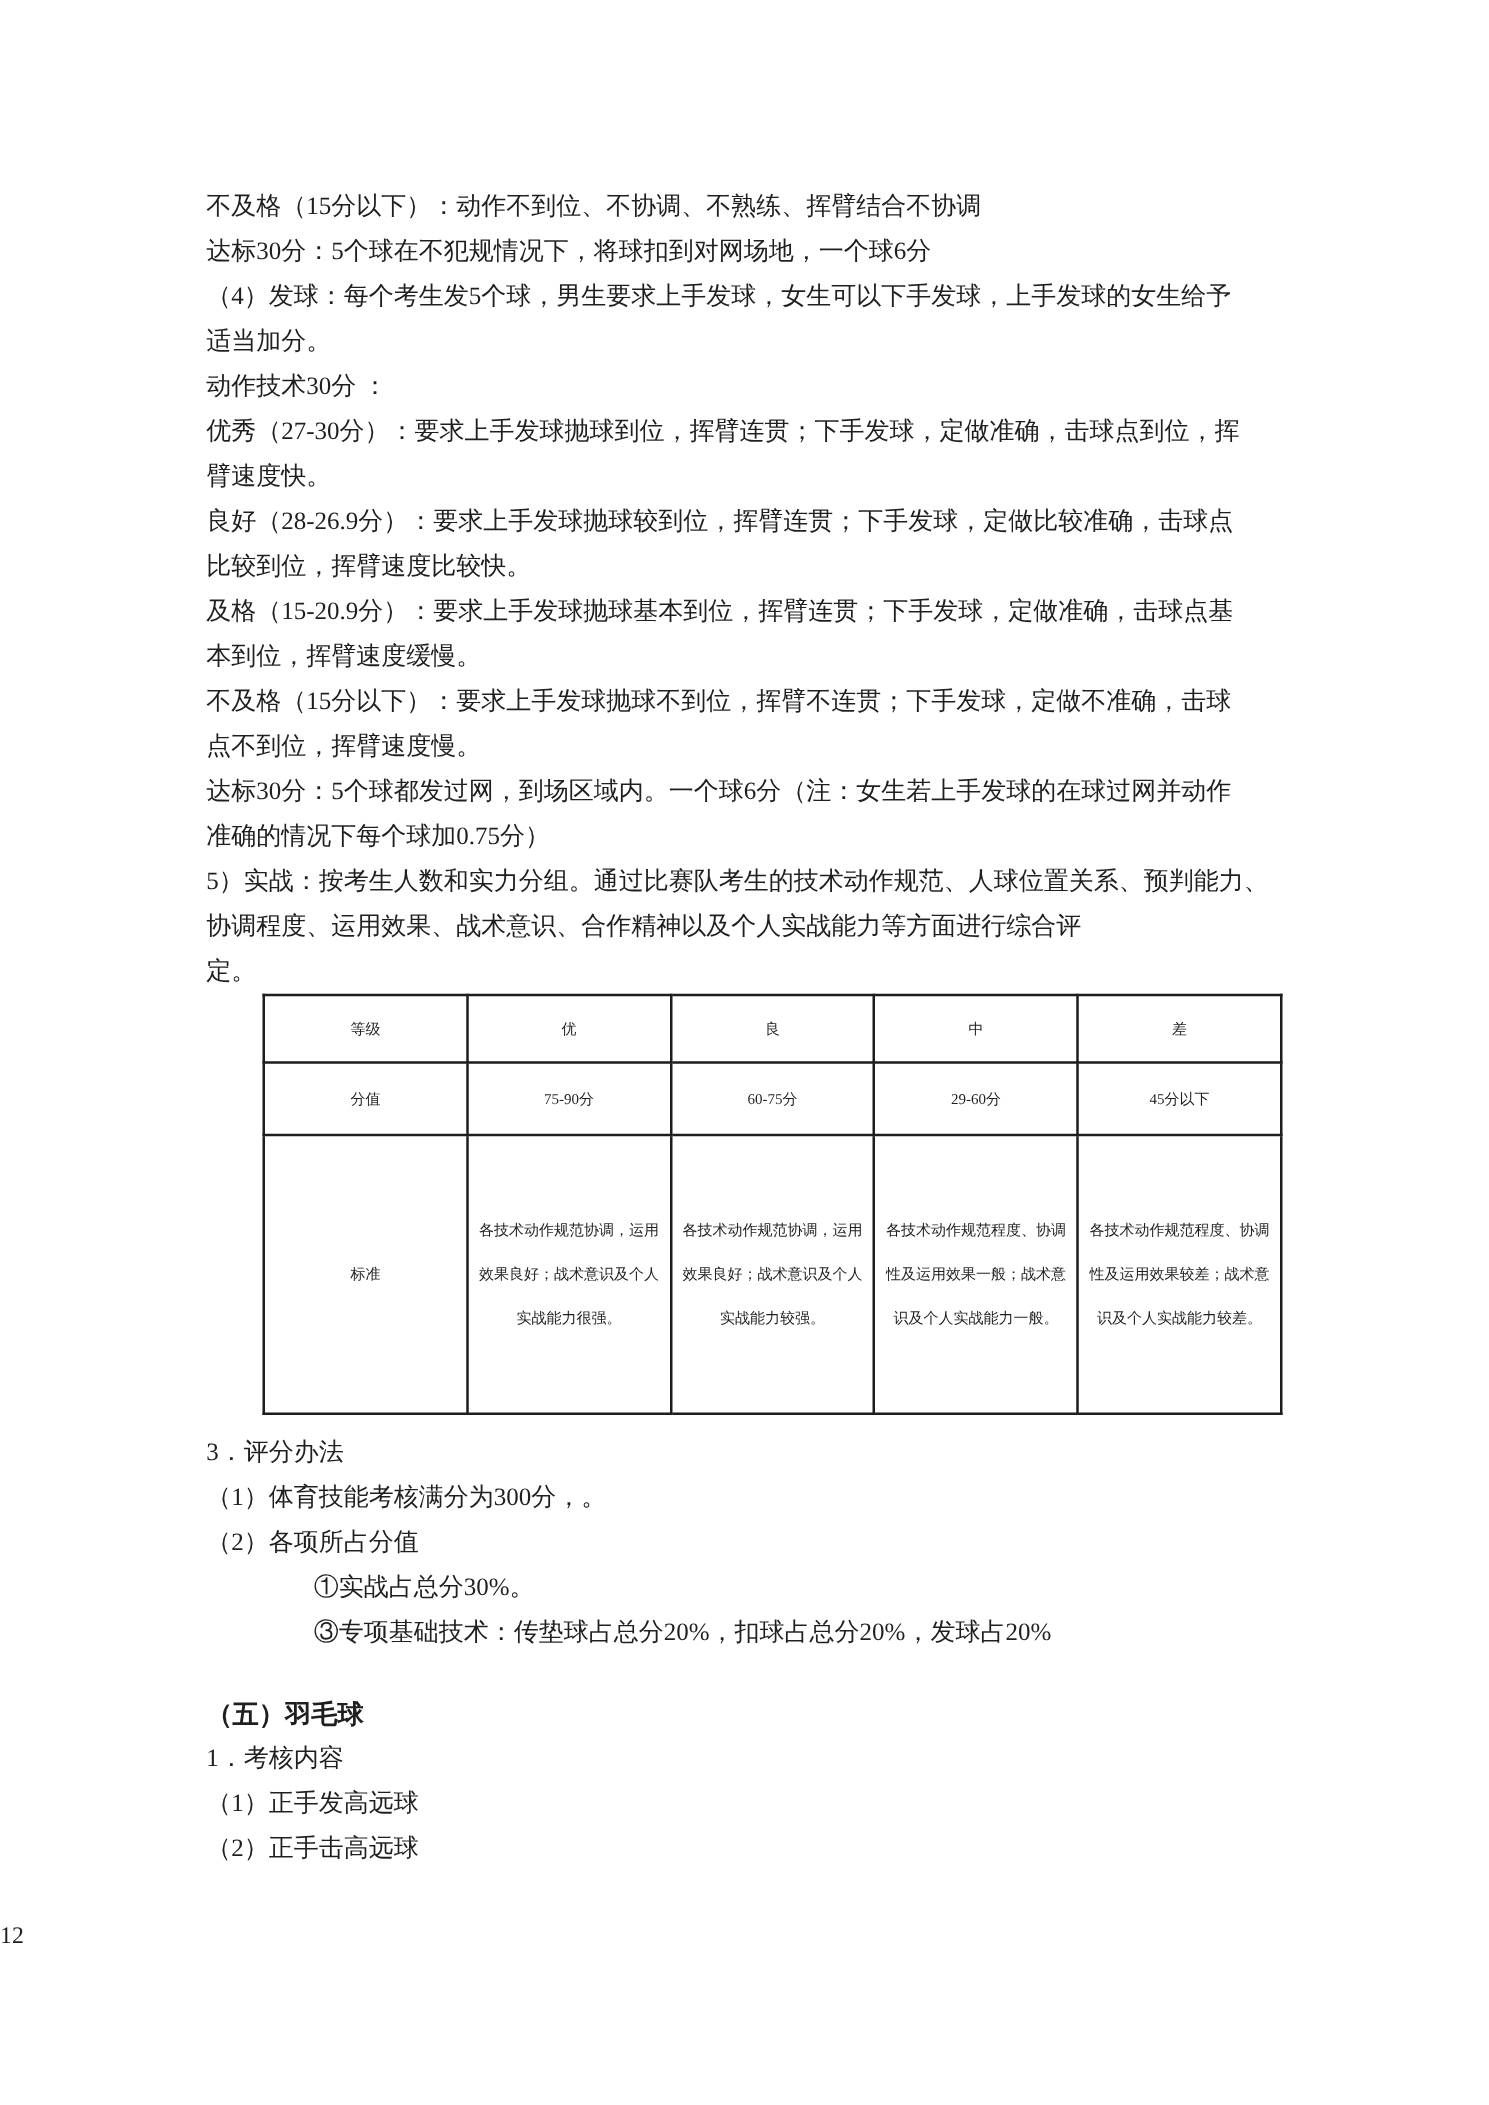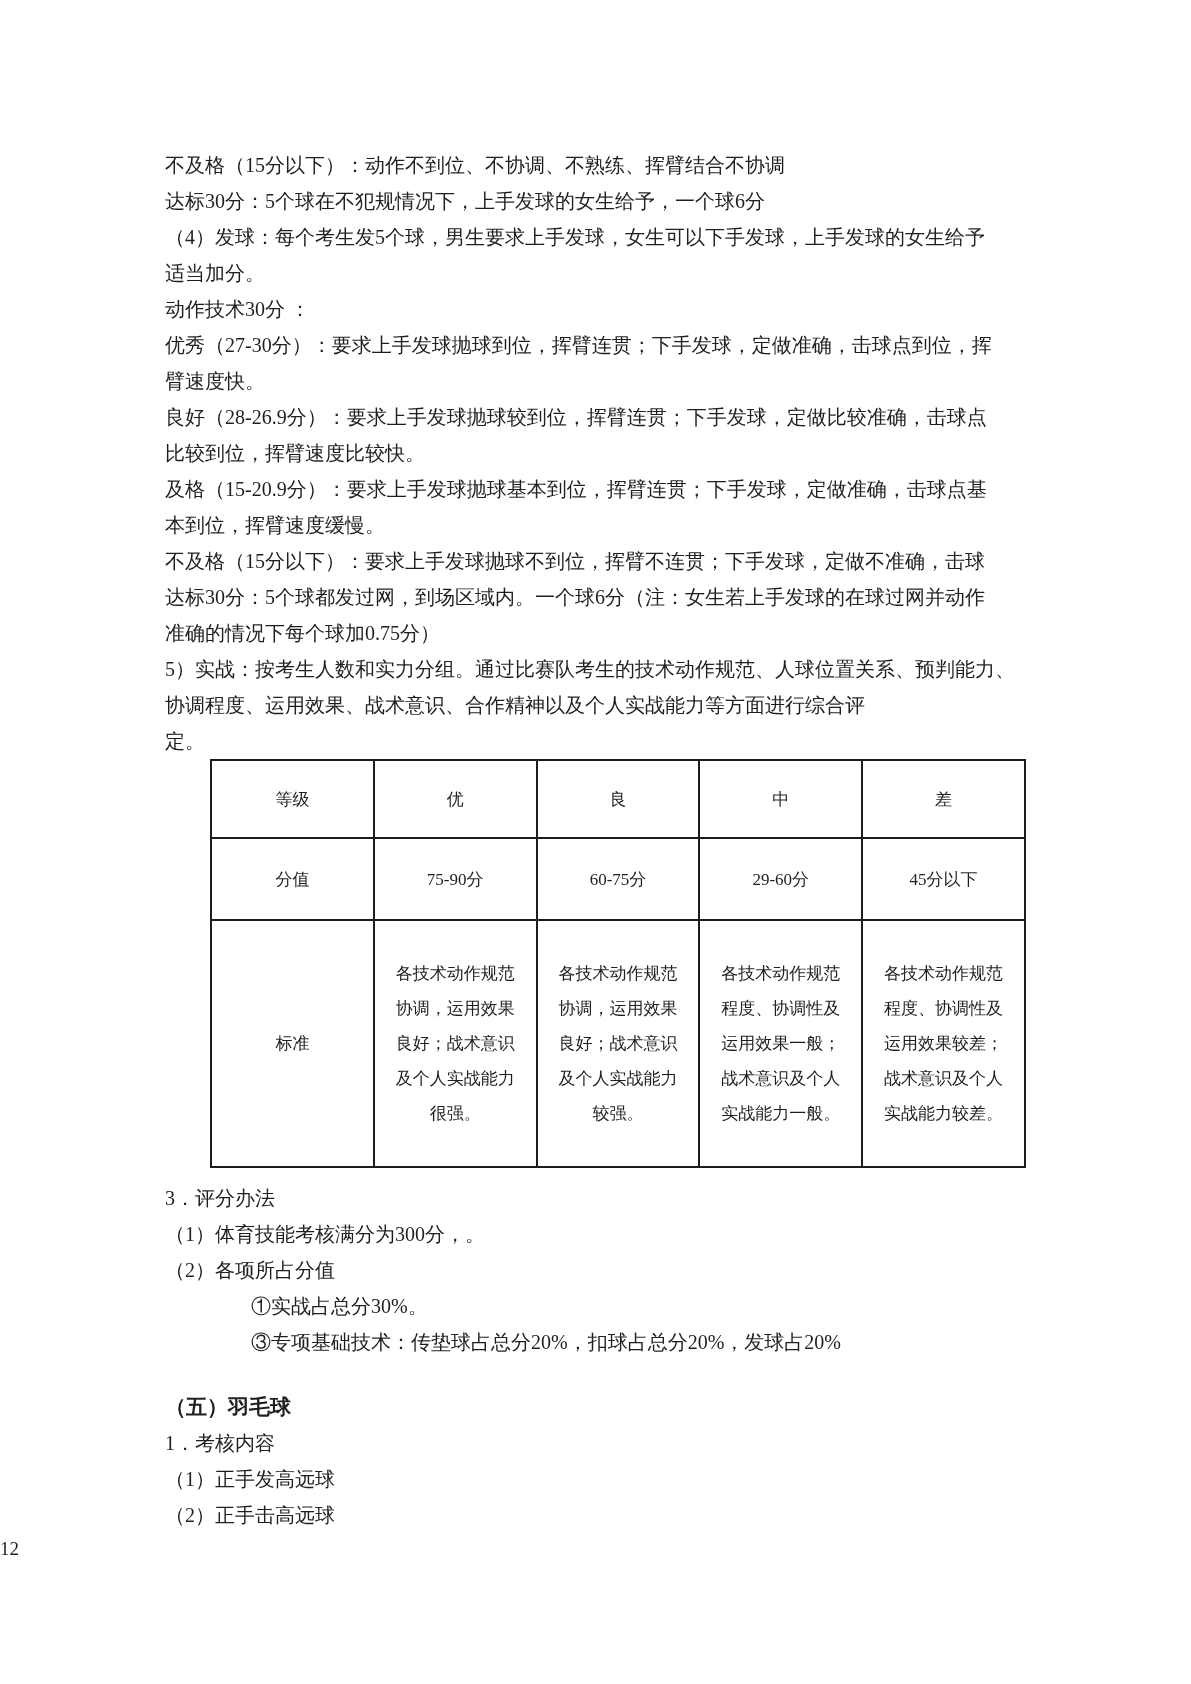--- a/index.html
+++ b/index.html
@@ -24,24 +24,24 @@
   .heading-bold{font-weight:bold;margin-top:29px;font-size:21px;}
   .after-table{margin-top:12px;}
   table.grading{
     border-collapse:collapse;
     table-layout:fixed;
     width:816px;
     margin:0 0 0 45px;
   }
   table.grading td{
     border:2px solid #1d1d1d;
-    font-size:17px;
+    font-size:12px;
     text-align:center;
     vertical-align:middle;
-    padding:16px;
+    padding:4px;
     overflow:hidden;
     font-family:Liberation Serif, serif;
   }
   tr.row-grade td{height:44px;}
   tr.row-score td{height:48px;}
   tr.row-standard td{height:213px;}
   td.std-cell{
     text-align:left;
     padding:4px 10px 4px 14px;
     line-height:35px;
@@ -57,31 +57,32 @@
     font-size:19px;
   }
 </style>
 </head>
 <body>
 
 <div class="page">
   <div class="content">
 
     <div class="line">不及格（15分以下）：动作不到位、不协调、不熟练、挥臂结合不协调</div>
-    <div class="line">达标30分：5个球在不犯规情况下，上手发球的女生给予，一个球6分</div>
+    <div class="line">达标30分：5个球在不犯规情况下，将球扣到对网场地，一个球6分</div>
     <div class="line">（4）发球：每个考生发5个球，男生要求上手发球，女生可以下手发球，上手发球的女生给予</div>
     <div class="line">适当加分。</div>
     <div class="line">动作技术30分 ：</div>
     <div class="line">优秀（27-30分）：要求上手发球抛球到位，挥臂连贯；下手发球，定做准确，击球点到位，挥</div>
     <div class="line">臂速度快。</div>
     <div class="line">良好（28-26.9分）：要求上手发球抛球较到位，挥臂连贯；下手发球，定做比较准确，击球点</div>
     <div class="line">比较到位，挥臂速度比较快。</div>
     <div class="line">及格（15-20.9分）：要求上手发球抛球基本到位，挥臂连贯；下手发球，定做准确，击球点基</div>
     <div class="line">本到位，挥臂速度缓慢。</div>
     <div class="line">不及格（15分以下）：要求上手发球抛球不到位，挥臂不连贯；下手发球，定做不准确，击球</div>
+    <div class="line">点不到位，挥臂速度慢。</div>
     <div class="line">达标30分：5个球都发过网，到场区域内。一个球6分（注：女生若上手发球的在球过网并动作</div>
     <div class="line">准确的情况下每个球加0.75分）</div>
     <div class="line">5）实战：按考生人数和实力分组。通过比赛队考生的技术动作规范、人球位置关系、预判能力、</div>
     <div class="line">协调程度、运用效果、战术意识、合作精神以及个人实战能力等方面进行综合评</div>
     <div class="line">定。</div>
 
     <table class="grading">
       <colgroup>
         <col style="width:20%">
           <col style="width:20%">

